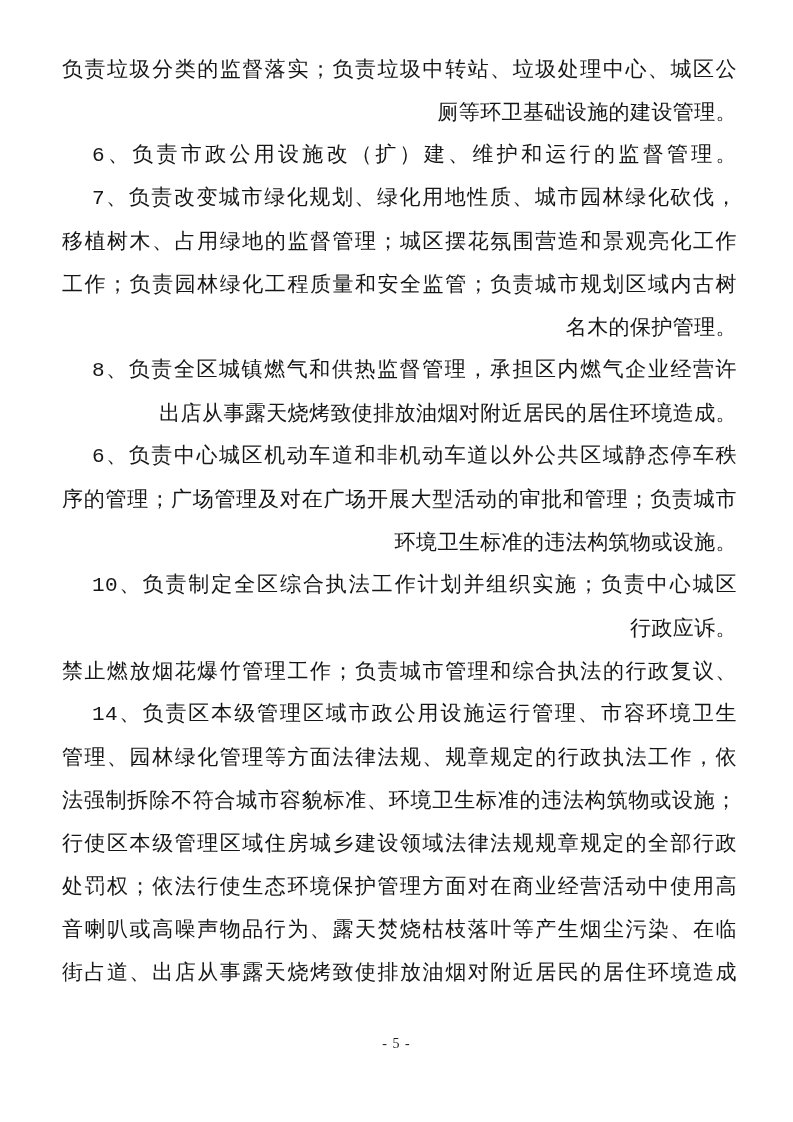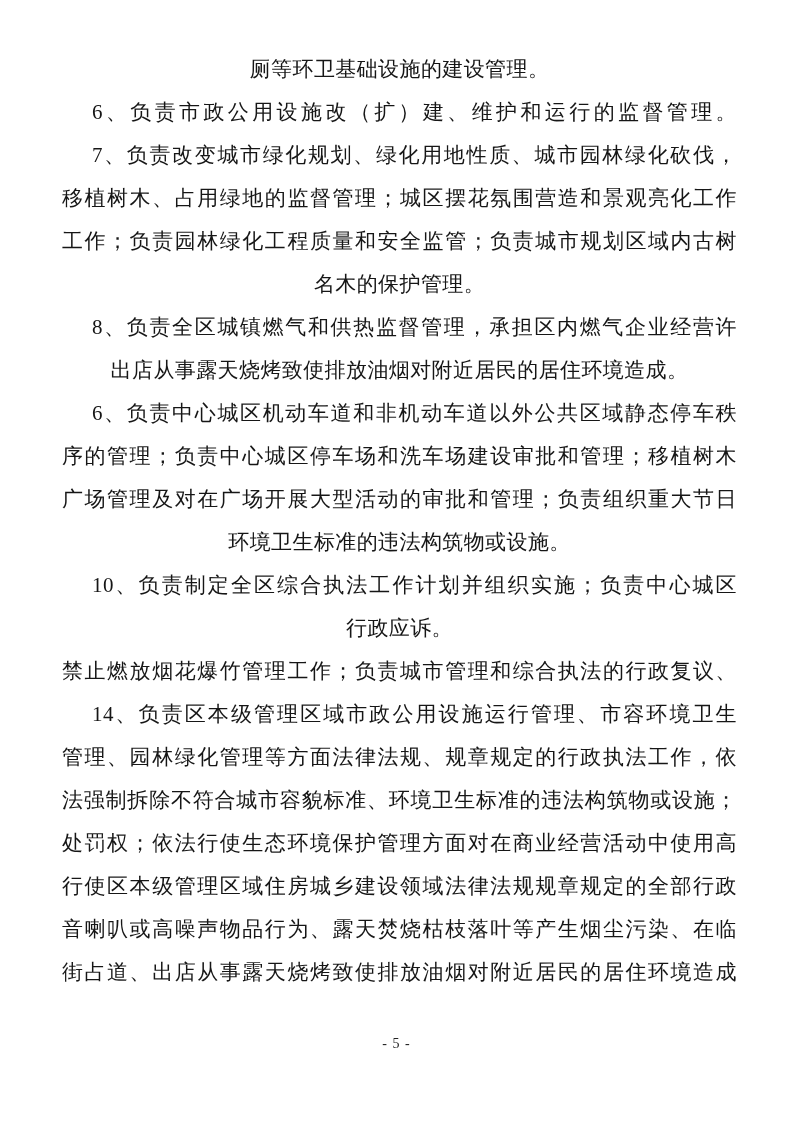--- a/index.html
+++ b/index.html
@@ -25,65 +25,66 @@
     left: 62px;
     right: 56px;
     top: 48px;
   }
   .line {
     height: 43px;
     line-height: 43px;
     font-size: 21px;
     letter-spacing: 0.4px;
     white-space: normal;
-    text-align: center;
+    text-align: right;
   }
   
   .line.j {
     text-align: justify;
     text-align-last: justify;
     text-justify: inter-character;
   }
   
   .line.i {
     padding-left: 30px;
+    font-family: Liberation Mono, monospace;
   }
   .footer {
     position: absolute;
     top: 1036px;
     left: 0;
     width: 100%;
     text-align: center;
     font-size: 14px;
     letter-spacing: 1px;
     color: #222222;
   }
 </style>
 </head>
 <body>
 
 <div class="page">
   <div class="content">
+    <div class="line j">负责垃圾分类的监督落实；负责垃圾中转站、垃圾处理中心、城区公</div>
     <div class="line">厕等环卫基础设施的建设管理。</div>
     <div class="line i j">6、负责市政公用设施改（扩）建、维护和运行的监督管理。</div>
     <div class="line i j">7、负责改变城市绿化规划、绿化用地性质、城市园林绿化砍伐，</div>
     <div class="line j">移植树木、占用绿地的监督管理；城区摆花氛围营造和景观亮化工作</div>
     <div class="line j">工作；负责园林绿化工程质量和安全监管；负责城市规划区域内古树</div>
     <div class="line">名木的保护管理。</div>
     <div class="line i j">8、负责全区城镇燃气和供热监督管理，承担区内燃气企业经营许</div>
     <div class="line">出店从事露天烧烤致使排放油烟对附近居民的居住环境造成。</div>
     <div class="line i j">6、负责中心城区机动车道和非机动车道以外公共区域静态停车秩</div>
-    <div class="line j">序的管理；负责中心城区停车场和洗车场建设审批和管理；移植树木</div>
-    <div class="line j">广场管理及对在广场开展大型活动的审批和管理；负责组织重大节日</div>
+    <div class="line j">序的管理；广场管理及对在广场开展大型活动的审批和管理；负责城市</div>
     <div class="line">环境卫生标准的违法构筑物或设施。</div>
     <div class="line i j">10、负责制定全区综合执法工作计划并组织实施；负责中心城区</div>
     <div class="line">行政应诉。</div>
     <div class="line j">禁止燃放烟花爆竹管理工作；负责城市管理和综合执法的行政复议、</div>
     <div class="line i j">14、负责区本级管理区域市政公用设施运行管理、市容环境卫生</div>
     <div class="line j">管理、园林绿化管理等方面法律法规、规章规定的行政执法工作，依</div>
     <div class="line j">法强制拆除不符合城市容貌标准、环境卫生标准的违法构筑物或设施；</div>
+    <div class="line j">行使区本级管理区域住房城乡建设领域法律法规规章规定的全部行政</div>
     <div class="line j">处罚权；依法行使生态环境保护管理方面对在商业经营活动中使用高</div>
-    <div class="line j">行使区本级管理区域住房城乡建设领域法律法规规章规定的全部行政</div>
     <div class="line j">音喇叭或高噪声物品行为、露天焚烧枯枝落叶等产生烟尘污染、在临</div>
     <div class="line j">街占道、出店从事露天烧烤致使排放油烟对附近居民的居住环境造成</div>
   </div>
   <div class="footer">- 5 -</div>
 </div>
 
 </body></html>

